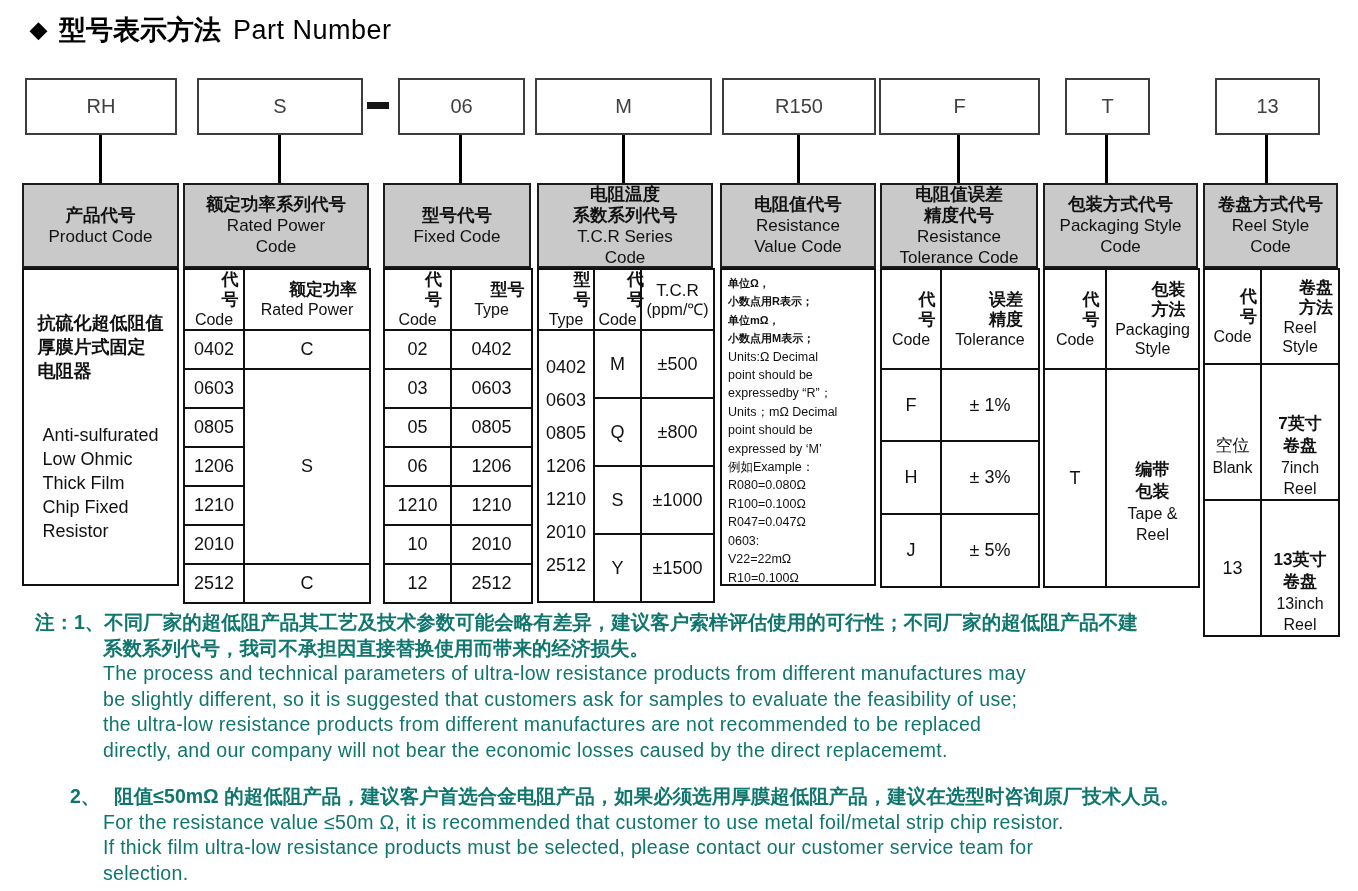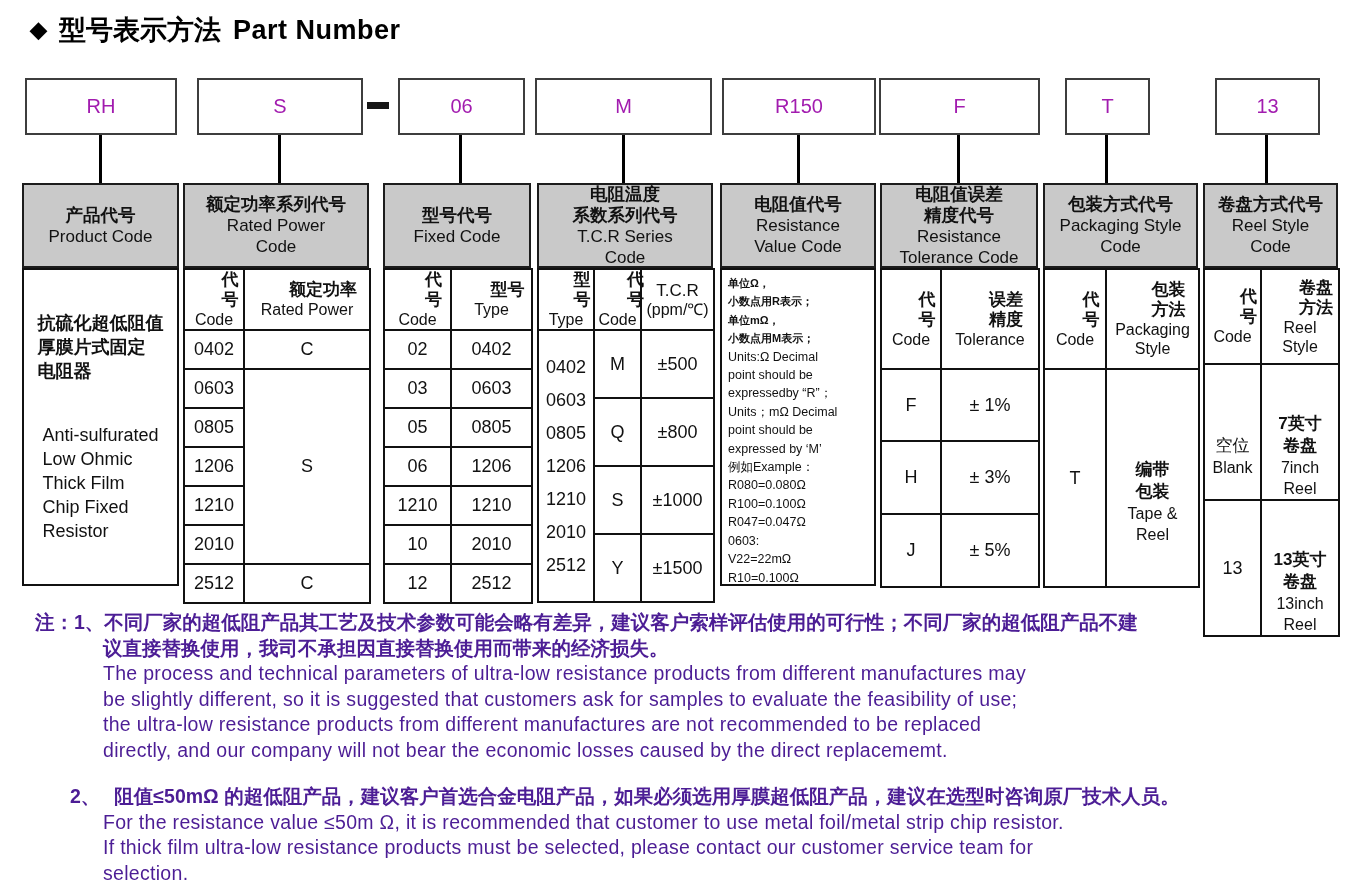--- a/index.html
+++ b/index.html
@@ -3,24 +3,24 @@
 <meta charset="utf-8">
 <style>
   html,body{margin:0;padding:0;background:#ffffff;}
   *{box-sizing:border-box;}
   .page{position:relative;width:1358px;height:891px;background:#fff;
         font-family:"Liberation Sans", sans-serif;color:#111;overflow:hidden;}
 
   .title{position:absolute;left:30px;top:12px;font-size:27px;font-weight:bold;color:#000;
          display:flex;align-items:center;gap:12px;}
   .title .marker{font-size:22px;}
-  .title .t-en{font-weight:bold;letter-spacing:.5px;}
+  .title .t-en{font-weight:normal;letter-spacing:.5px;}
 
   .pn{position:absolute;top:78px;height:57px;border:2px solid #3d3d3d;background:#fff;
-      display:flex;align-items:center;justify-content:center;font-size:20px;color:#a21caf;}
+      display:flex;align-items:center;justify-content:center;font-size:20px;color:#404040;}
   .dash{position:absolute;left:367px;top:102px;width:22px;height:7px;background:#161616;}
   .vl{position:absolute;top:135px;height:48px;width:3px;background:#000;}
 
   .hdr{position:absolute;top:183px;height:85px;background:#c9c9c9;border:2px solid #1c1c1c;
        display:flex;flex-direction:column;align-items:center;justify-content:center;text-align:center;}
   .hdr .cnl{font-weight:bold;font-size:17.5px;line-height:21px;}
   .hdr .enl{font-size:17px;line-height:21px;}
   [data-bind-list]{white-space:pre-line;}
 
   .bodybox{position:absolute;top:268px;border:2px solid #111;background:#fff;}
@@ -33,21 +33,21 @@
   .hcn{font-weight:bold;font-size:17px;line-height:20px;padding-left:32px;}
   .hen{font-weight:normal;font-size:16px;line-height:19px;}
   .num{font-size:18px;font-weight:normal;color:#111;}
   .cellcn{font-weight:bold;font-size:17px;line-height:22px;margin-top:48px;}
   .cellen{font-weight:normal;font-size:16px;line-height:21px;}
   .types{font-size:18px;line-height:33px;}
 
   .valbox{padding:4px 5px 0 6px;text-align:left;font-size:12.5px;line-height:18.4px;}
   .valbox .cnl{font-weight:bold;font-size:11px;}
 
-  .notes{position:absolute;left:35px;top:610px;width:1312px;color:#4c1d95;}
+  .notes{position:absolute;left:35px;top:610px;width:1312px;color:#0f766e;}
   .ncn{font-weight:bold;font-size:19.5px;line-height:25.5px;}
   .nen{font-size:19.5px;line-height:25.5px;letter-spacing:.3px;}
   .ind{padding-left:68px;}
   .ind2{padding-left:35px;}
   .note2{margin-top:21px;}
 </style>
 </head>
 <body>
 
 <div class="page">
@@ -361,21 +361,21 @@
             <div class="cellen" data-bind-list="reel.rows.1.style_en">13inch
 Reel</div>
           </td>
     </tr>
   </tbody>
     </table>
 
   <div class="notes">
     <div>
       <div class="ncn"><span data-bind="notes.n1_prefix">注：1、</span><span data-bind="notes.n1_cn1">不同厂家的超低阻产品其工艺及技术参数可能会略有差异，建议客户索样评估使用的可行性；不同厂家的超低阻产品不建</span></div>
-      <div class="ncn ind" data-bind="notes.n1_cn2">议直接替换使用，我司不承担因直接替换使用而带来的经济损失。</div>
+      <div class="ncn ind" data-bind="notes.n1_cn2">系数系列代号，我司不承担因直接替换使用而带来的经济损失。</div>
       <div class="nen ind" data-bind-list="notes.n1_en">The process and technical  parameters of ultra-low resistance products from  different manufactures may
 be slightly different, so it  is suggested that customers ask  for samples to  evaluate  the feasibility of use;
 the ultra-low resistance  products from different manufactures are  not  recommended to be  replaced
 directly, and  our company will not  bear the economic losses  caused by  the direct  replacememt.</div>
     </div>
     <div class="note2">
       <div class="ncn ind2"><span data-bind="notes.n2_prefix">2、</span><span style="padding-left:14px" data-bind="notes.n2_cn">阻值≤50mΩ 的超低阻产品，建议客户首选合金电阻产品，如果必须选用厚膜超低阻产品，建议在选型时咨询原厂技术人员。</span></div>
       <div class="nen ind" data-bind-list="notes.n2_en">For the resistance value ≤50m Ω, it is recommended that customer to use metal foil/metal strip chip resistor.
 If thick  film ultra-low resistance products must be  selected, please contact our customer service team for
 selection.</div>

